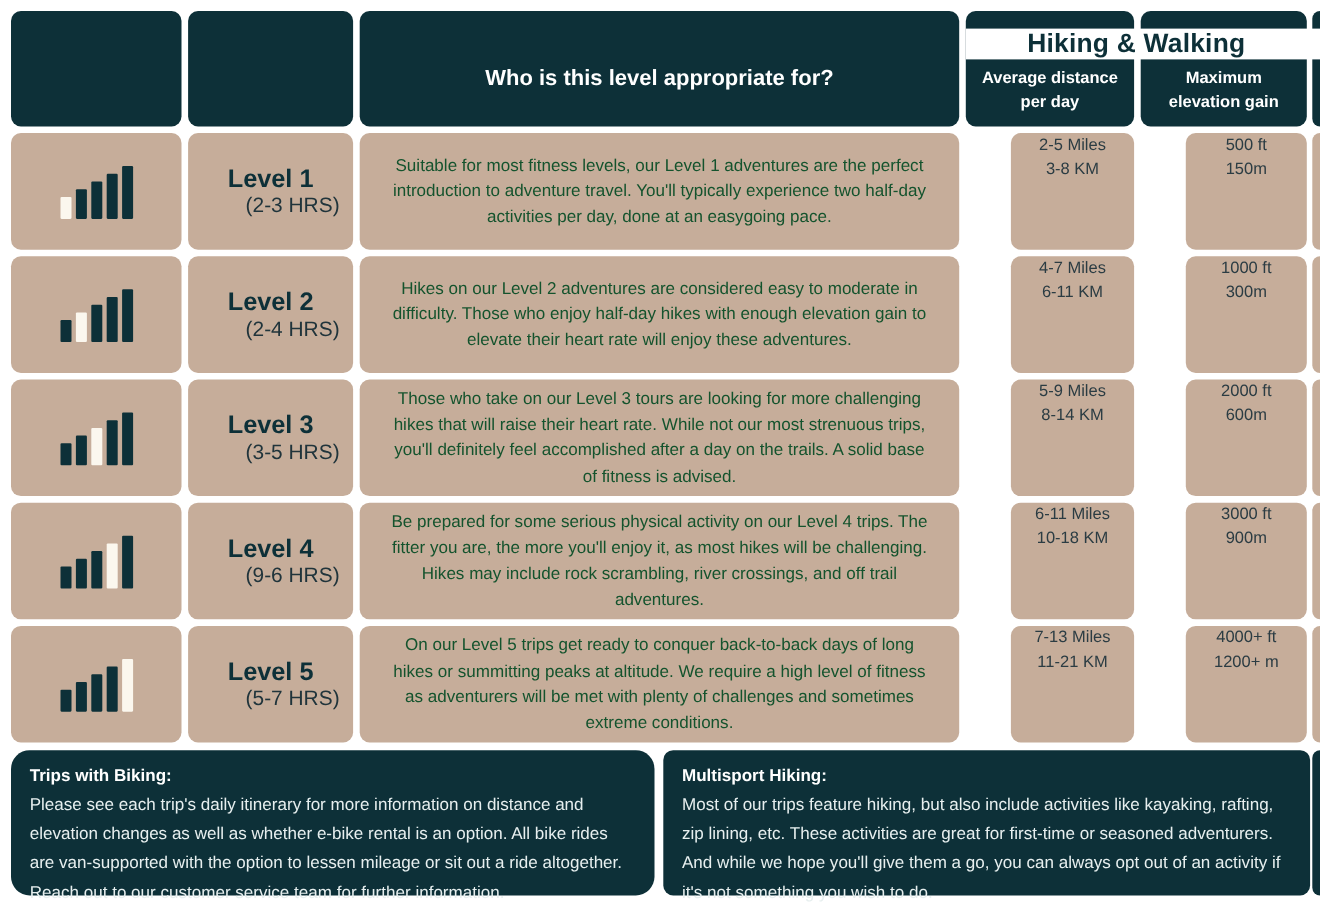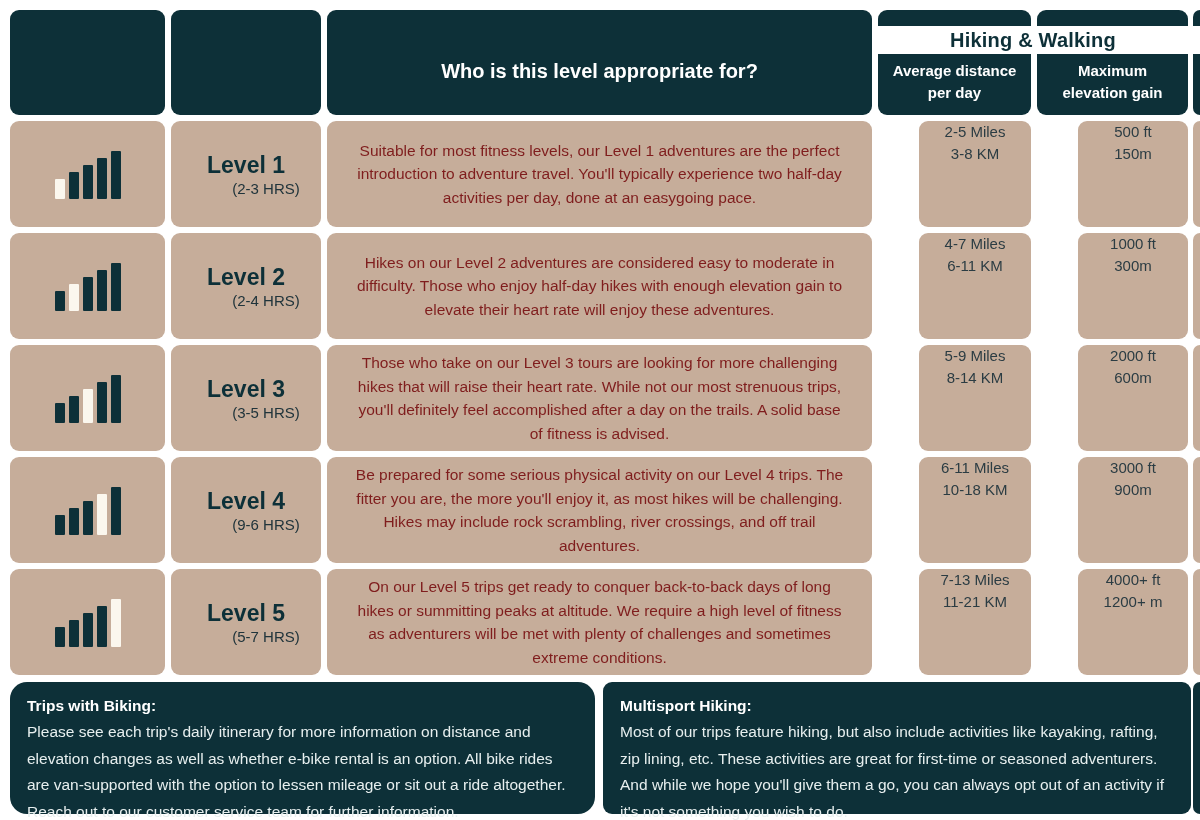--- a/index.html
+++ b/index.html
@@ -33,39 +33,39 @@
   }
   .hdr-sub span{display:block;}
 
   
   .band{
     position:absolute;left:878px;right:0;top:26px;height:28px;
     background:#ffffff;z-index:3;display:flex;align-items:center;
   }
   .band .band-title{
     width:310px;text-align:center;color:#0d3038;
-    font-size:20px;font-weight:bold;letter-spacing:.2px;
+    font-size:24px;font-weight:bold;letter-spacing:.2px;
   }
 
   
   .icon-cell{display:flex;align-items:center;justify-content:center;}
   .bars{display:flex;align-items:flex-end;gap:4px;height:50px;}
   .bar{width:10px;background:#0d3038;border-radius:1px;}
   .bar.hl{background:#fbf7ee;}
 
   .level-cell{
     display:flex;flex-direction:column;align-items:center;justify-content:center;
     color:#0d3038;text-align:center;
   }
   .level-name{font-size:23px;font-weight:bold;line-height:26px;}
-  .level-hours{font-size:15px;margin-top:2px;color:#203archive44;color:#20343b;margin-left:40px;}
+  .level-hours{font-size:19px;margin-top:2px;color:#203archive44;color:#20343b;margin-left:40px;}
 
   .desc-cell{
     display:flex;align-items:center;justify-content:flex-start;
-    padding:20px 26px;color:#7f1d1d;font-size:15.5px;line-height:23.5px;text-align:center;
+    padding:20px 26px;color:#14532d;font-size:15.5px;line-height:23.5px;text-align:center;
   }
 
   .stat-cell{
     display:flex;flex-direction:column;align-items:center;justify-content:flex-start;
     color:#2b3c43;font-size:15px;line-height:22px;text-align:center;margin-left:41px;
   }
 
   
   .note{
     position:absolute;top:682px;height:132px;background:#0d3038;border-radius:9px;

